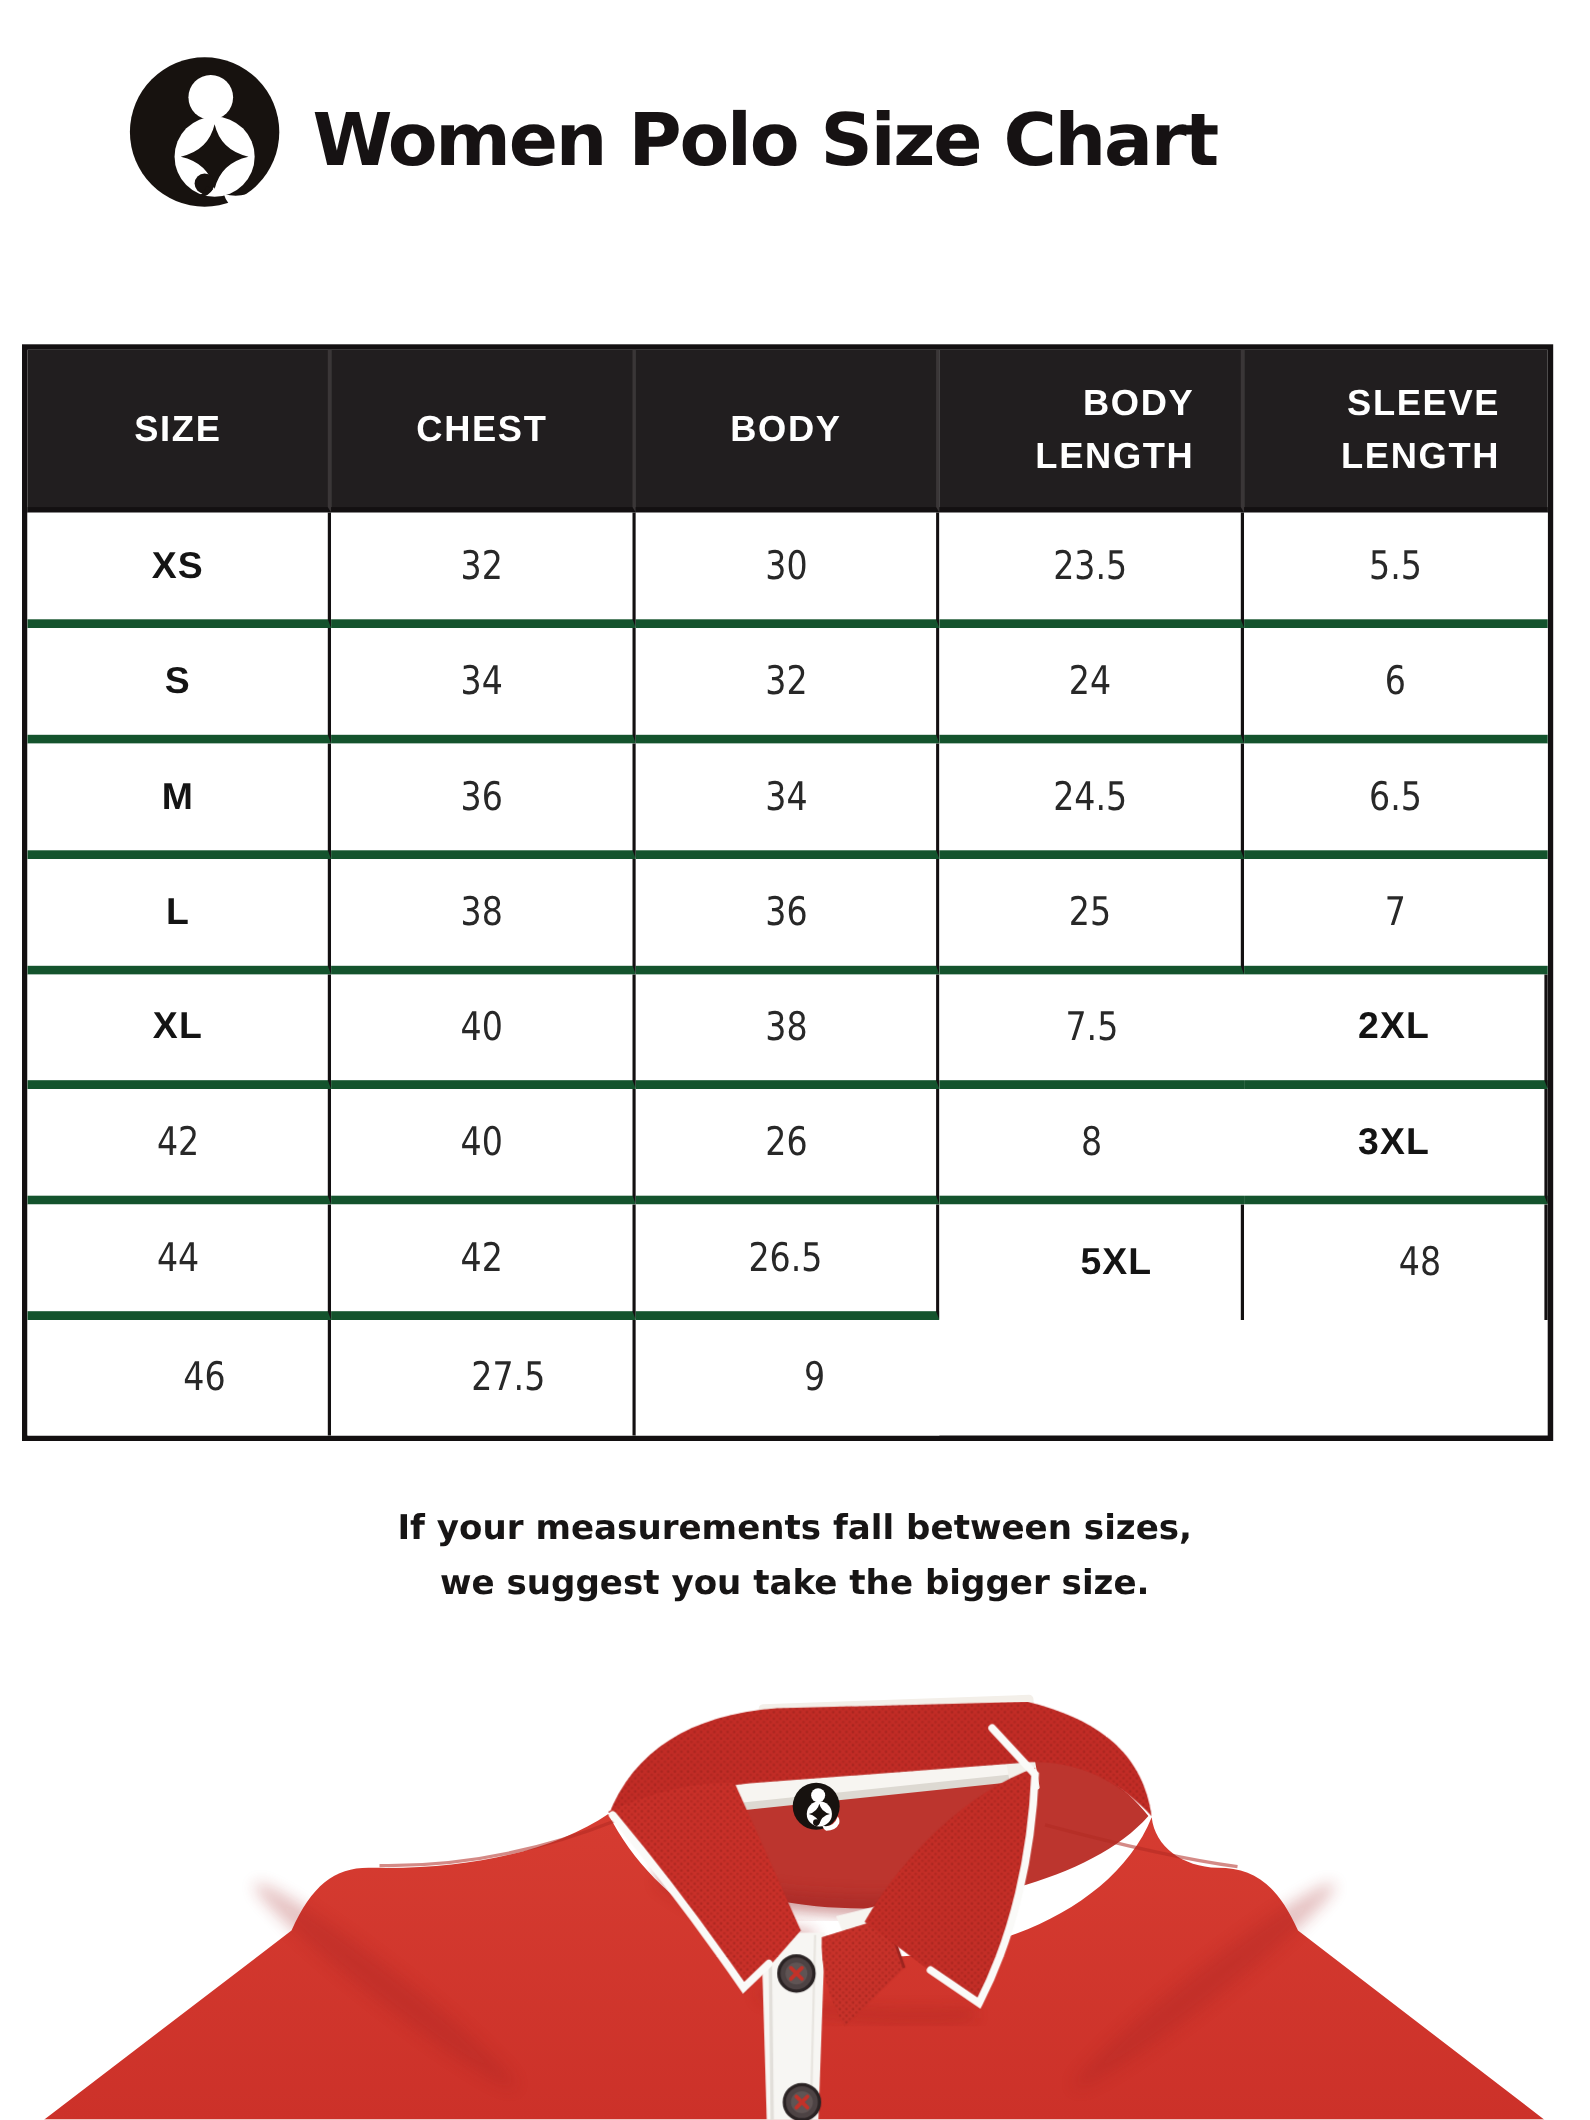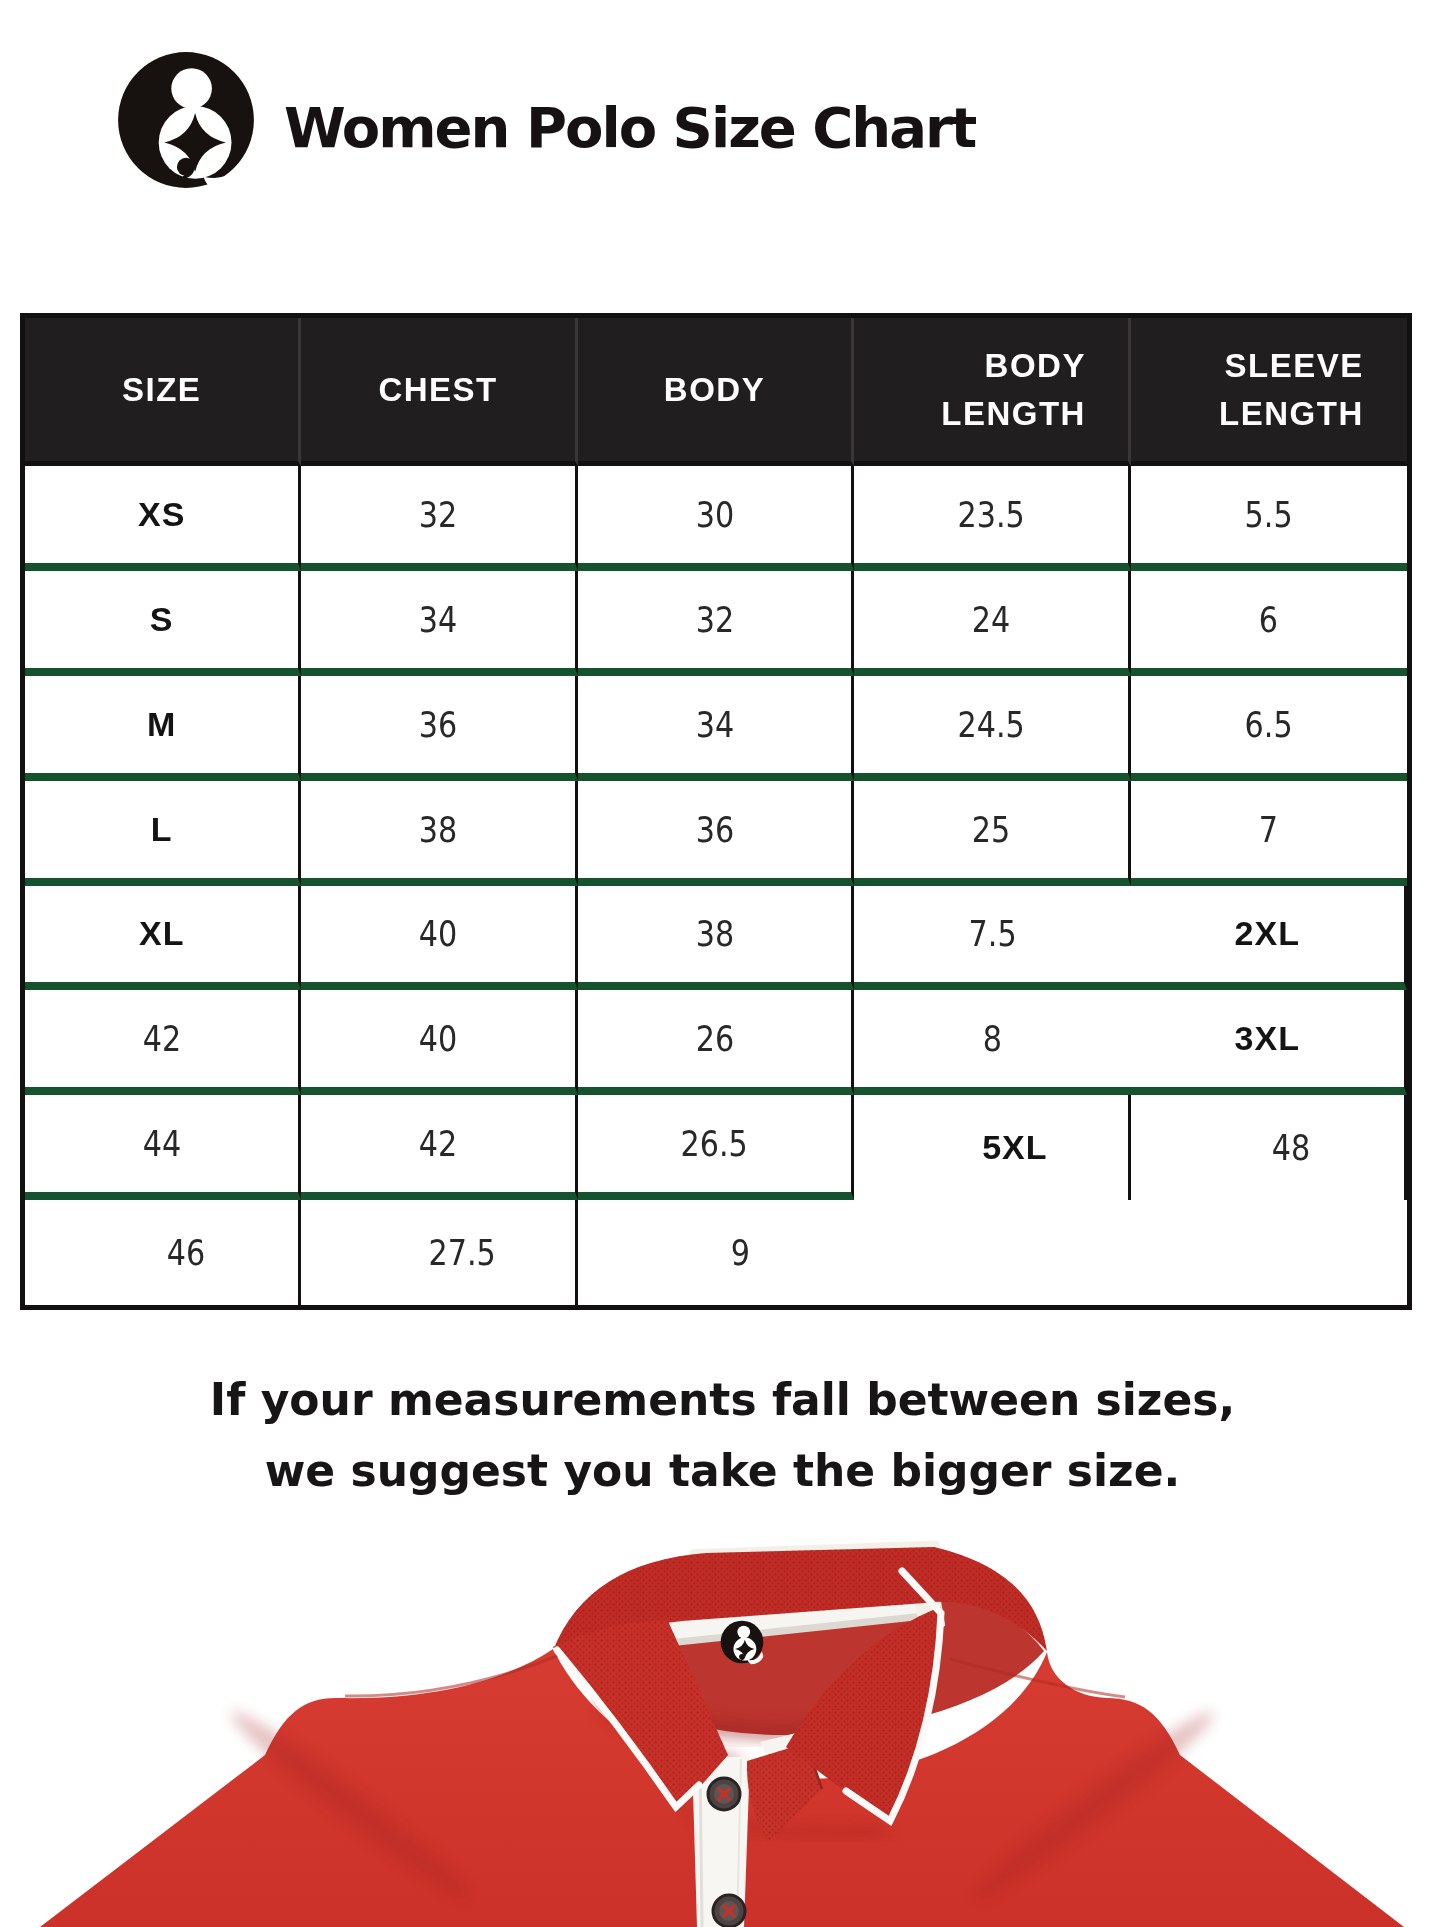--- a/index.html
+++ b/index.html
@@ -8,21 +8,21 @@
     background:#ffffff; overflow:hidden;
     font-family:"Liberation Sans", sans-serif;
   }
 
   
   .brand-logo { position:absolute; left:116px; top:42px; width:140px; height:156px; }
   .page-title {
     position:absolute; left:284px; top:72px; width:1100px; height:110px;
     display:flex; align-items:center;
     font-family:"DejaVu Sans", sans-serif;
-    font-weight:bold; font-size:56px; letter-spacing:-2px; color:#161213;
+    font-weight:bold; font-size:66px; letter-spacing:-2px; color:#161213;
     white-space:nowrap;
   }
 
   
   .size-table {
     position:absolute; left:20px; top:313px; width:1392px; height:997px;
     box-sizing:border-box; border:5px solid #131011; background:#ffffff;
     display:grid;
     grid-template-columns:repeat(5, 1fr);
     grid-template-rows:148px repeat(8, 1fr);
@@ -48,21 +48,21 @@
   .numv  {
     display:inline-block; transform:scaleX(.84);
     font-family:"DejaVu Sans", sans-serif; font-weight:400;
     font-size:36px; color:#282828; letter-spacing:0px;
   }
 
   
   .fit-note {
     position:absolute; left:0; top:1364px; width:1445px; text-align:center;
     font-family:"DejaVu Sans", sans-serif; font-weight:bold;
-    font-size:44px; line-height:1.62; color:#171515; letter-spacing:0px;
+    font-size:31px; line-height:1.62; color:#171515; letter-spacing:0px;
   }
 
   
   .polo-wrap { position:absolute; left:0; top:1537px; width:1445px; height:390px; }
 </style>
 </head>
 <body>
 
 <div class="page">
 

